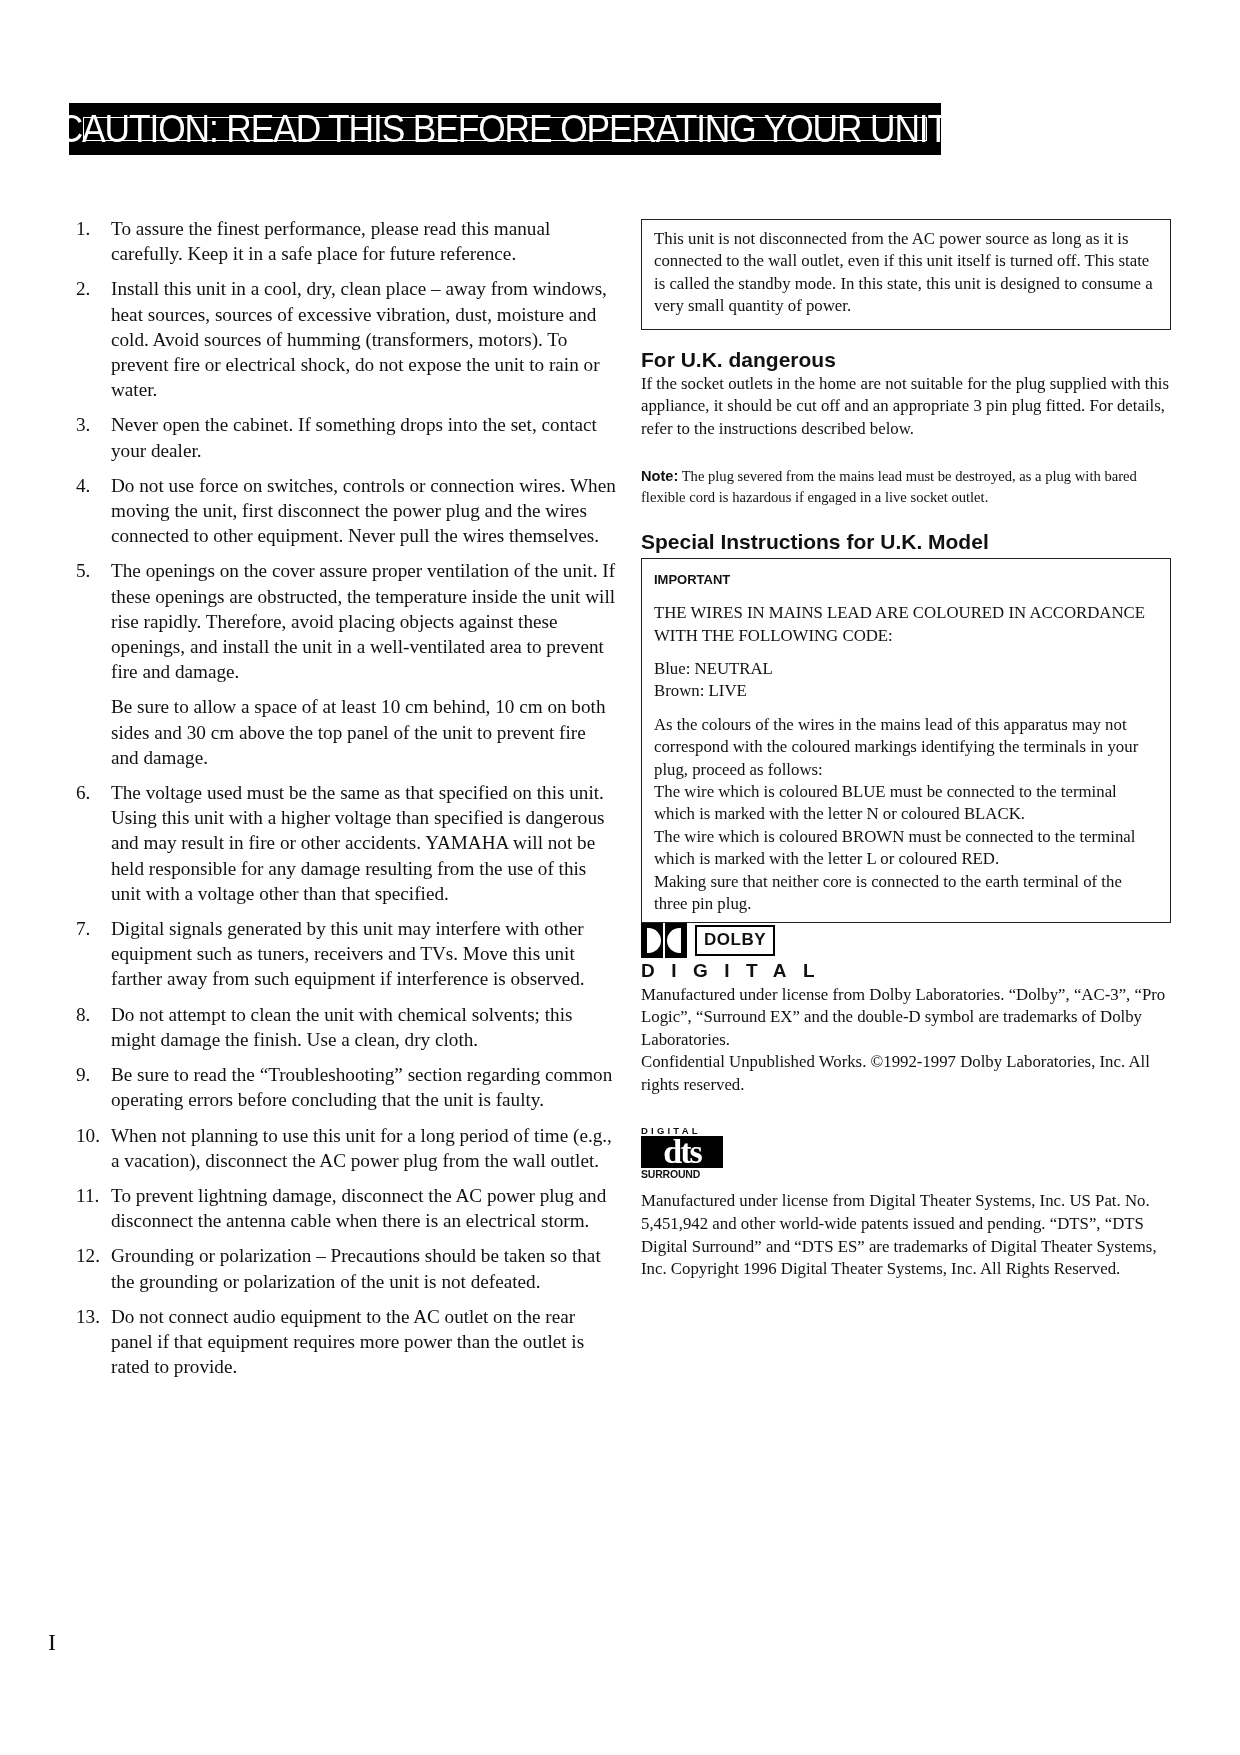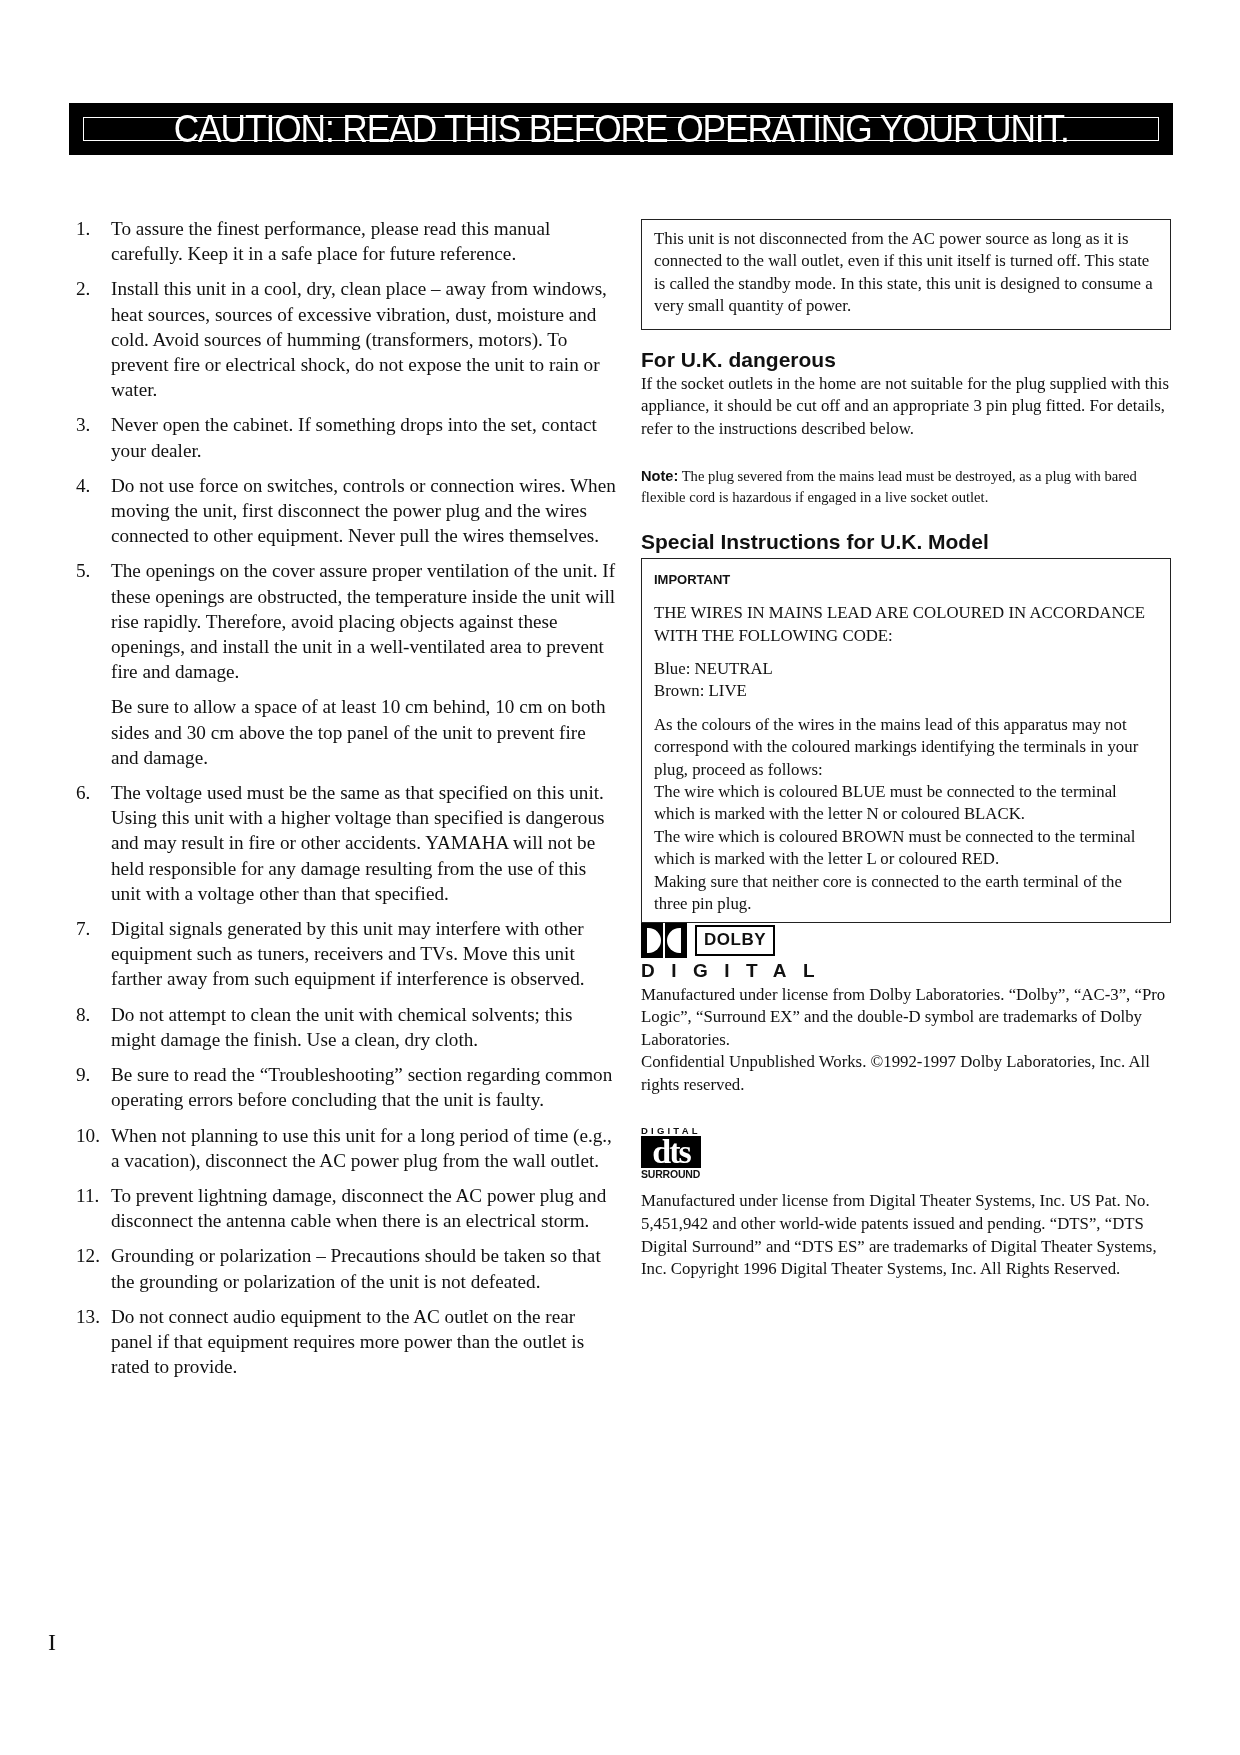--- a/index.html
+++ b/index.html
@@ -1,21 +1,21 @@
 <!DOCTYPE html>
 <html><head>
   <meta charset="utf-8">
   <style>
     html, body { margin: 0; padding: 0; background: #ffffff; }
     body {
       width: 1240px; height: 1755px; position: relative; overflow: hidden;
       font-family: "Liberation Serif", serif; color: #111111;
     }
     .banner {
-      position: absolute; left: 69px; top: 103px; width: 1104px; height: 52px;
+      position: absolute; left: 69px; top: 103px; width: 872px; height: 52px;
       background: #000000; box-sizing: border-box; padding: 14px;
     }
     .banner-inner {
       width: 100%; height: 100%; box-sizing: border-box;
       border: 1.5px solid #ffffff;
       display: flex; align-items: center; justify-content: center;
     }
     .banner-text {
       color: #ffffff; font-family: "Liberation Sans", sans-serif;
       font-size: 38px; letter-spacing: -1.2px; transform: scaleX(0.93);
@@ -79,21 +79,21 @@
       font-family: "Liberation Sans", sans-serif; font-weight: bold;
       font-size: 19px; letter-spacing: 16.5px; line-height: 22px; margin-top: 2px;
     }
     .legal { margin-top: 2px; font-size: 16.8px; line-height: 22.6px; }
     .dts-logo {
       margin-top: 30px; width: 66px; display: flex; flex-direction: column;
       font-family: "Liberation Sans", sans-serif; font-weight: bold;
     }
     .dts-top { font-size: 9.5px; letter-spacing: 3.2px; line-height: 10px; }
     .dts-box {
-      background: #000000; color: #ffffff; height: 32px; width: 60px;
+      background: #000000; color: #ffffff; height: 32px; width: 82px;
       display: flex; align-items: center; justify-content: center;
       font-family: "Liberation Serif", serif; font-size: 34px; font-weight: bold;
       letter-spacing: -2px; line-height: 1; overflow: hidden;
     }
     .dts-bottom { font-size: 10.5px; line-height: 12px; letter-spacing: -0.2px; }
     .legal2 { margin-top: 10px; }
     .page-num {
       position: absolute; left: 48px; top: 1628px; font-size: 24px; line-height: 28px;
     }
   </style>

